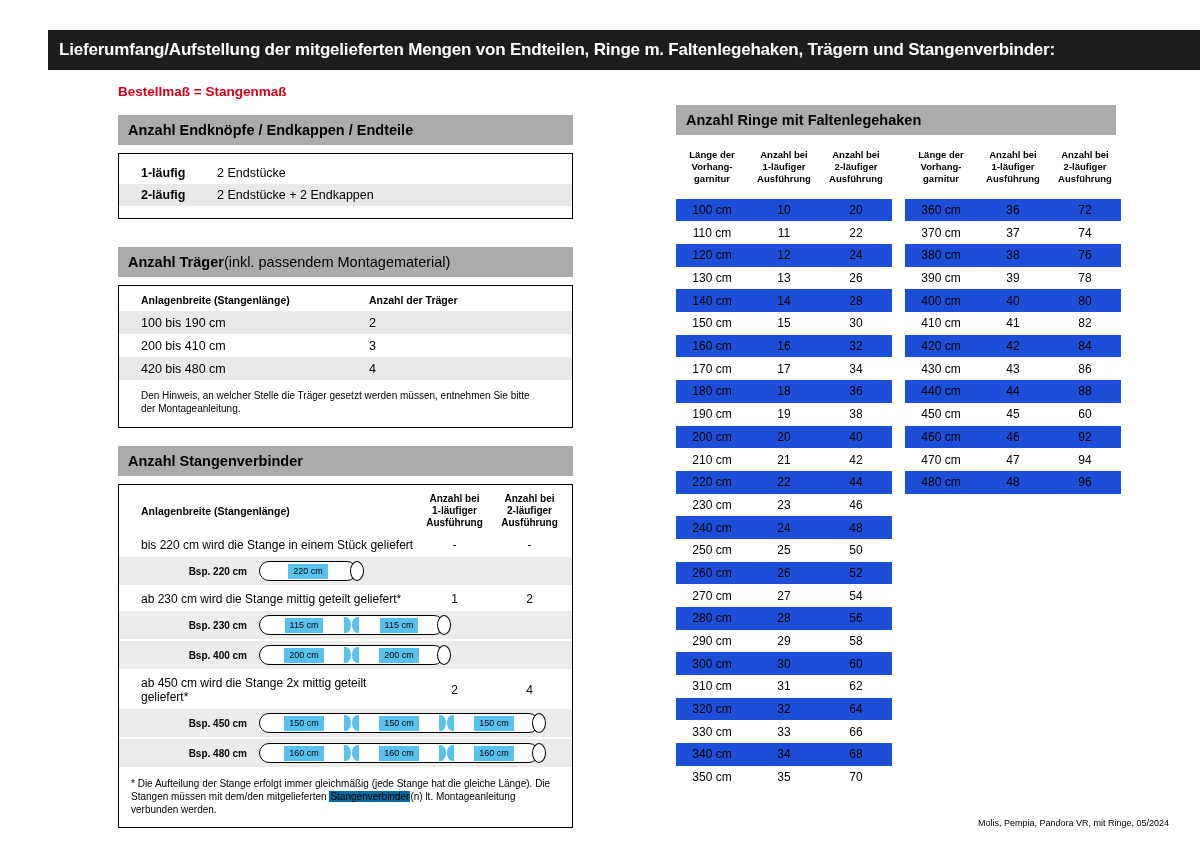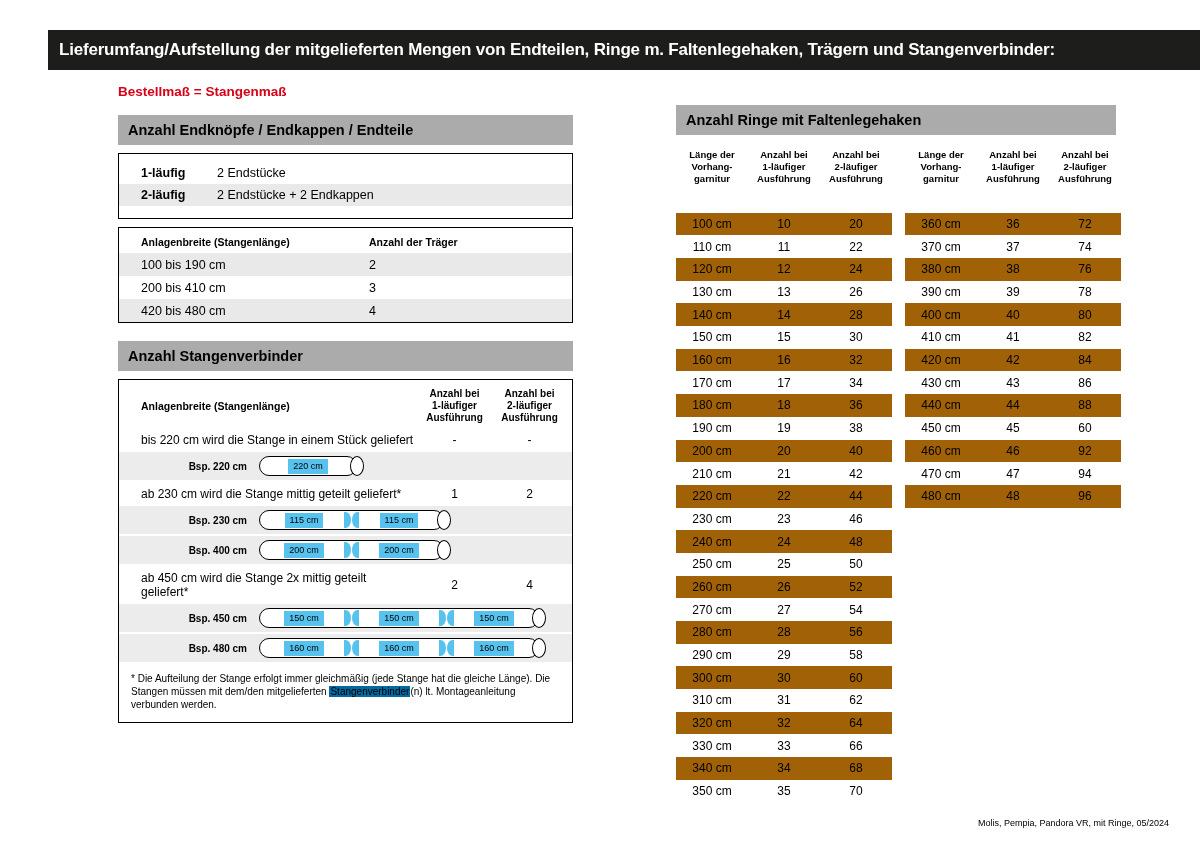--- a/index.html
+++ b/index.html
@@ -67,25 +67,25 @@
   .rod-conn span:first-child { border-radius:0 80% 80% 0 / 0 50% 50% 0; }
   .rod-conn span:last-child  { border-radius:80% 0 0 80% / 50% 0 0 50%; }
   .vb-foot { font-size:10px; line-height:1.32; padding:8px 12px 10px 12px; }
   .vb-foot .hl { background:#0369a1; padding:0 1px; }
 
   
   .right-col { position:absolute; left:676px; top:105px; width:440px; }
   .ring-table { position:absolute; width:216px; top:44px; }
   .rt1 { left:0; }
   .rt2 { left:229px; }
-  .rt-head { display:flex; align-items:flex-start; padding-bottom:28px; }
+  .rt-head { display:flex; align-items:flex-start; padding-bottom:14px; }
   .rt-head .rt-c { font-size:9.5px; font-weight:bold; white-space:pre-line; line-height:1.25; }
   .rt-c { width:72px; text-align:center; }
   .rt-row { display:flex; align-items:center; height:22.7px; font-size:12px; }
-  .rt-row.alt { background:#a16207; }
+  .rt-row.alt { background:#1d4ed8; }
 
   .footer { position:absolute; right:31px; top:818px; font-size:9px; }
 </style>
 </head>
 <body>
 
 <div class="topbar">
   <span>Lieferumfang/Aufstellung der mitgelieferten Mengen von Endteilen, Ringe m. Faltenlegehaken, Trägern und Stangenverbinder:</span>
 </div>
 
@@ -102,39 +102,44 @@
           <div class="kv-label">1-läufig</div>
           <div class="kv-value">2 Endstücke</div>
         </div>
         <div class="kv-row alt">
           <div class="kv-label">2-läufig</div>
           <div class="kv-value">2 Endstücke + 2 Endkappen</div>
         </div>
       </div>
   </div>
 
+  <div class="gray-hd mt-t">
+    <span>Anzahl Träger</span>
+      <span class="norm"> (inkl. passendem Montagematerial)</span>
+  </div>
   <div class="box box-traeger">
     <div class="tg-head">
       <div class="tg-c1">Anlagenbreite (Stangenlänge)</div>
       <div class="tg-c2">Anzahl der Träger</div>
     </div>
     <div id="traeger-rows">
         <div class="tg-row alt">
           <div class="tg-c1">100 bis 190 cm</div>
           <div class="tg-c2">2</div>
         </div>
         <div class="tg-row">
           <div class="tg-c1">200 bis 410 cm</div>
           <div class="tg-c2">3</div>
         </div>
         <div class="tg-row alt">
           <div class="tg-c1">420 bis 480 cm</div>
           <div class="tg-c2">4</div>
         </div>
       </div>
+    <div class="tg-note">Den Hinweis, an welcher Stelle die Träger gesetzt werden müssen, entnehmen Sie bitte der Montageanleitung.</div>
   </div>
 
   <div class="gray-hd mt-v">
     <span>Anzahl Stangenverbinder</span>
   </div>
   <div class="box box-vb">
     <div class="vb-head">
       <div class="vb-c1">Anlagenbreite (Stangenlänge)</div>
       <div class="vb-colhd">Anzahl bei
 1-läufiger

